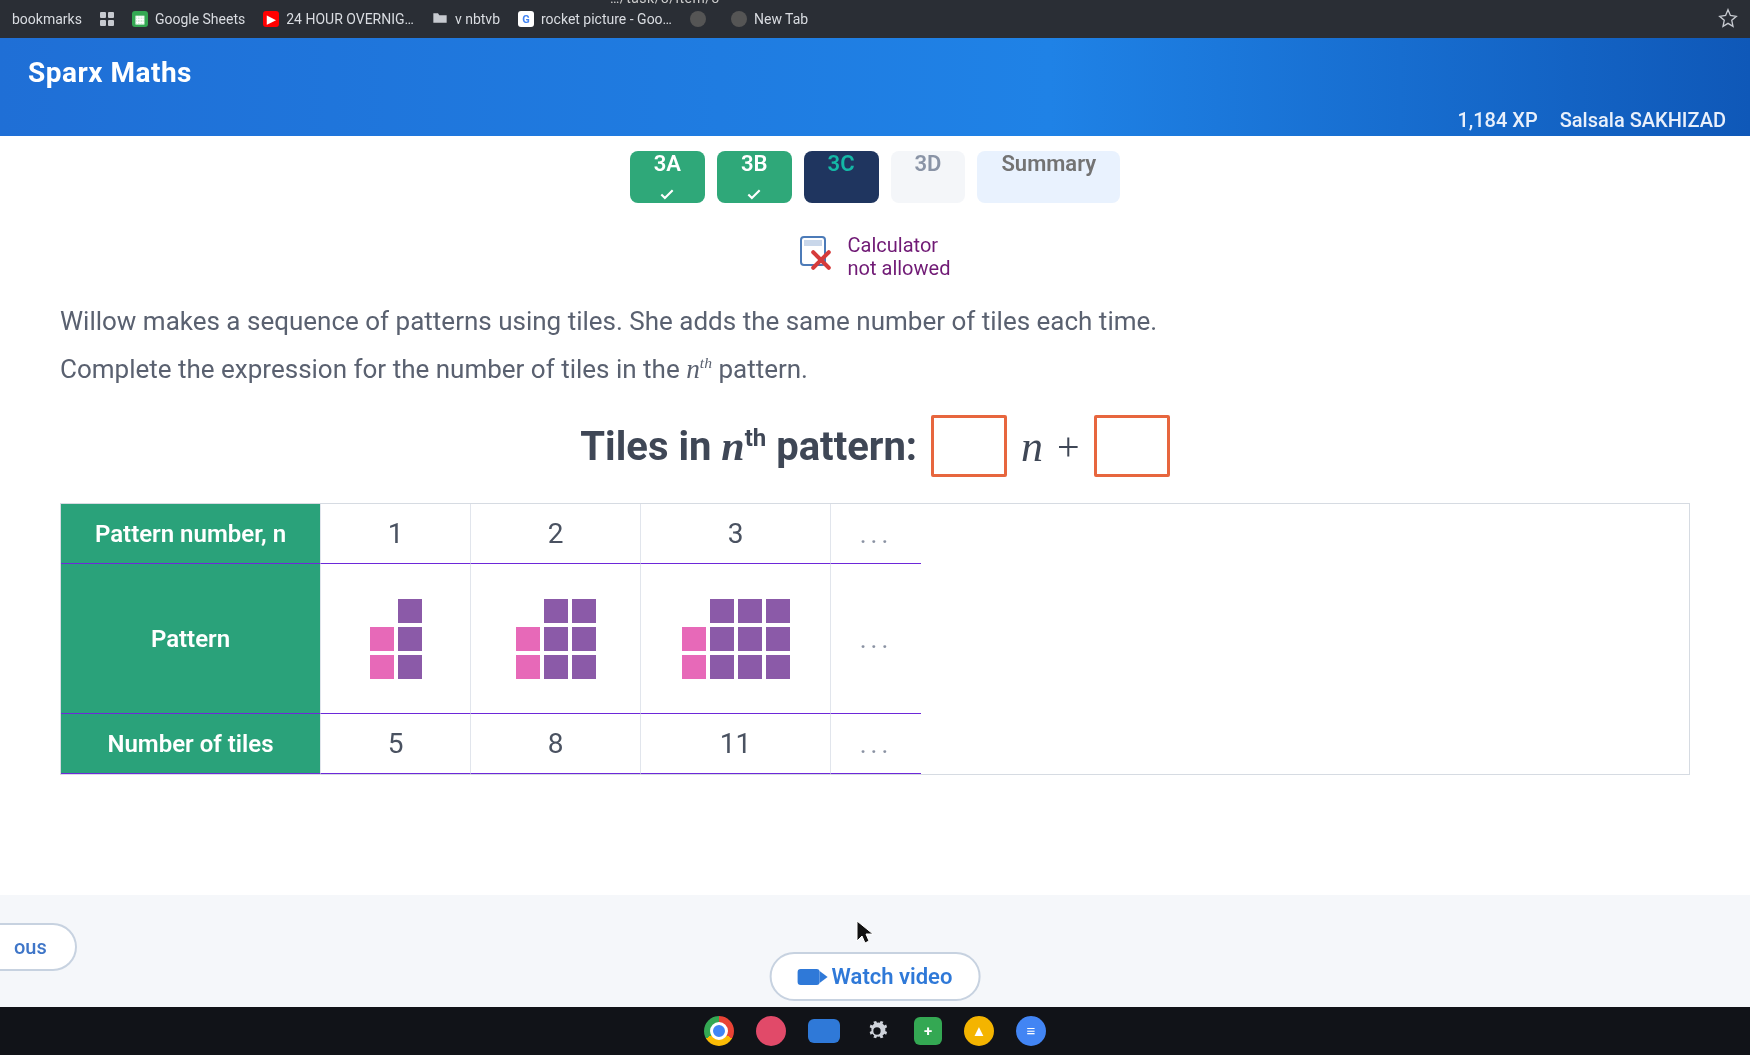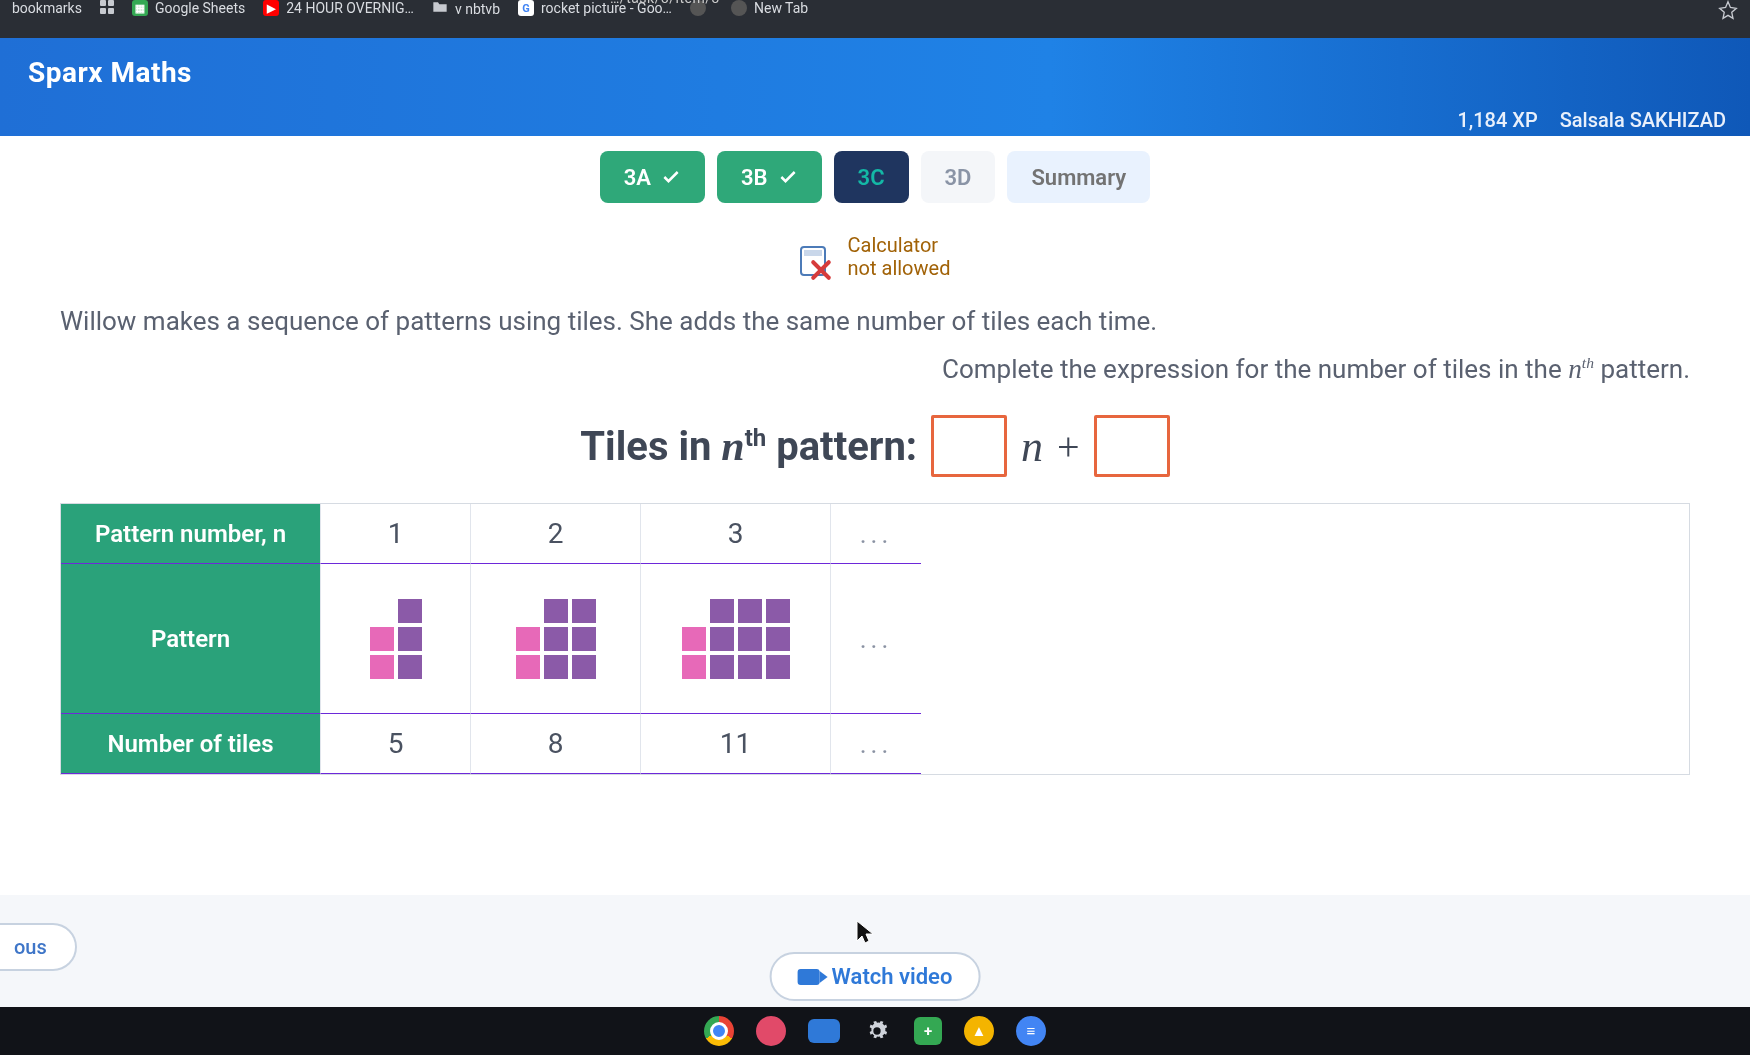--- a/index.html
+++ b/index.html
@@ -10,21 +10,21 @@
     background: #f5f7fa;
     overflow: hidden;
     position: relative;
   }
 
   
   .bookmarks-bar {
     height: 38px;
     background: #2a2e35;
     display: flex;
-    align-items: flex-start;
+    align-items: center;
     padding: 0 12px;
     gap: 18px;
     color: #d9dce1;
     font-size: 14px;
     white-space: nowrap;
   }
   .bm-item { display: flex; align-items: center; gap: 7px; cursor: pointer; }
   .bm-grid {
     display: inline-grid;
     grid-template-columns: repeat(2,6px);
@@ -69,20 +69,21 @@
     background: #fff;
     height: 72px;
   }
   .task-tab {
     height: 52px;
     padding: 0 24px;
     border-radius: 8px;
     display: flex; align-items: center; gap: 10px;
     font-size: 22px; font-weight: 600;
     cursor: pointer;
+    flex-direction: column;
   }
   .tab-done { background:#2fa879; color:#fff; }
   .tab-done svg { stroke:#fff; }
   .tab-current { background:#1f355f; color:#14b8a6; }
   .tab-next { background:#f4f6f9; color:#8a94a6; }
   .tab-summary { background:#e9f2fe; color:#737373; }
 
   
   .question-area {
     background:#fff;
@@ -90,30 +91,30 @@
     color:#4a5261;
   }
   .meta-row {
     display:flex; justify-content:center; align-items:center; gap:22px;
     margin: 8px 0 26px 0;
   }
   .bookwork-badge{
     background:#1f355f; color:#fff; font-size:20px;
     padding:10px 20px; border-radius:8px;
   }
-  .calc-info{ display:flex; align-items:flex-end; gap:12px; font-size:20px; color:#a16207; line-height:1.15; }
+  .calc-info{ display:flex; align-items:flex-start; gap:12px; font-size:20px; color:#701a75; line-height:1.15; }
   .calc-icon{ width:36px; height:36px; position:relative; }
   .calc-icon .body{ width:26px; height:30px; border:2px solid #4c7bb8; border-radius:4px; position:absolute; left:0; top:2px; }
   .calc-icon .scr{ position:absolute; left:4px; top:6px; width:18px; height:6px; background:#4c7bb8; opacity:.3; }
   .calc-icon .x1,.calc-icon .x2{ position:absolute; width:26px; height:4px; background:#d63b3b; left:8px; top:24px; border-radius:2px; }
   .calc-icon .x1{ transform:rotate(45deg); }
   .calc-icon .x2{ transform:rotate(-45deg); }
 
   .q-text{ font-size:26px; color:#5a6170; text-align:left; margin:16px 0 10px 0; }
-  .q-text2{ font-size:26px; color:#5a6170; text-align:right; margin:18px 0 30px 0; }
+  .q-text2{ font-size:26px; color:#5a6170; text-align:left; margin:18px 0 30px 0; }
   .nth{ font-style: italic; font-family: "Times New Roman", serif; }
   .nth-var { font-style: italic; font-family: "Times New Roman", serif; font-size: 1.05em; }
 
   
   .expr{
     display:flex; justify-content:center; align-items:center; gap:14px;
     font-size:40px; font-weight:700; color:#3f4756; margin-bottom:26px;
   }
   .expr .lbl{ font-weight:700; }
   .answer-box{

